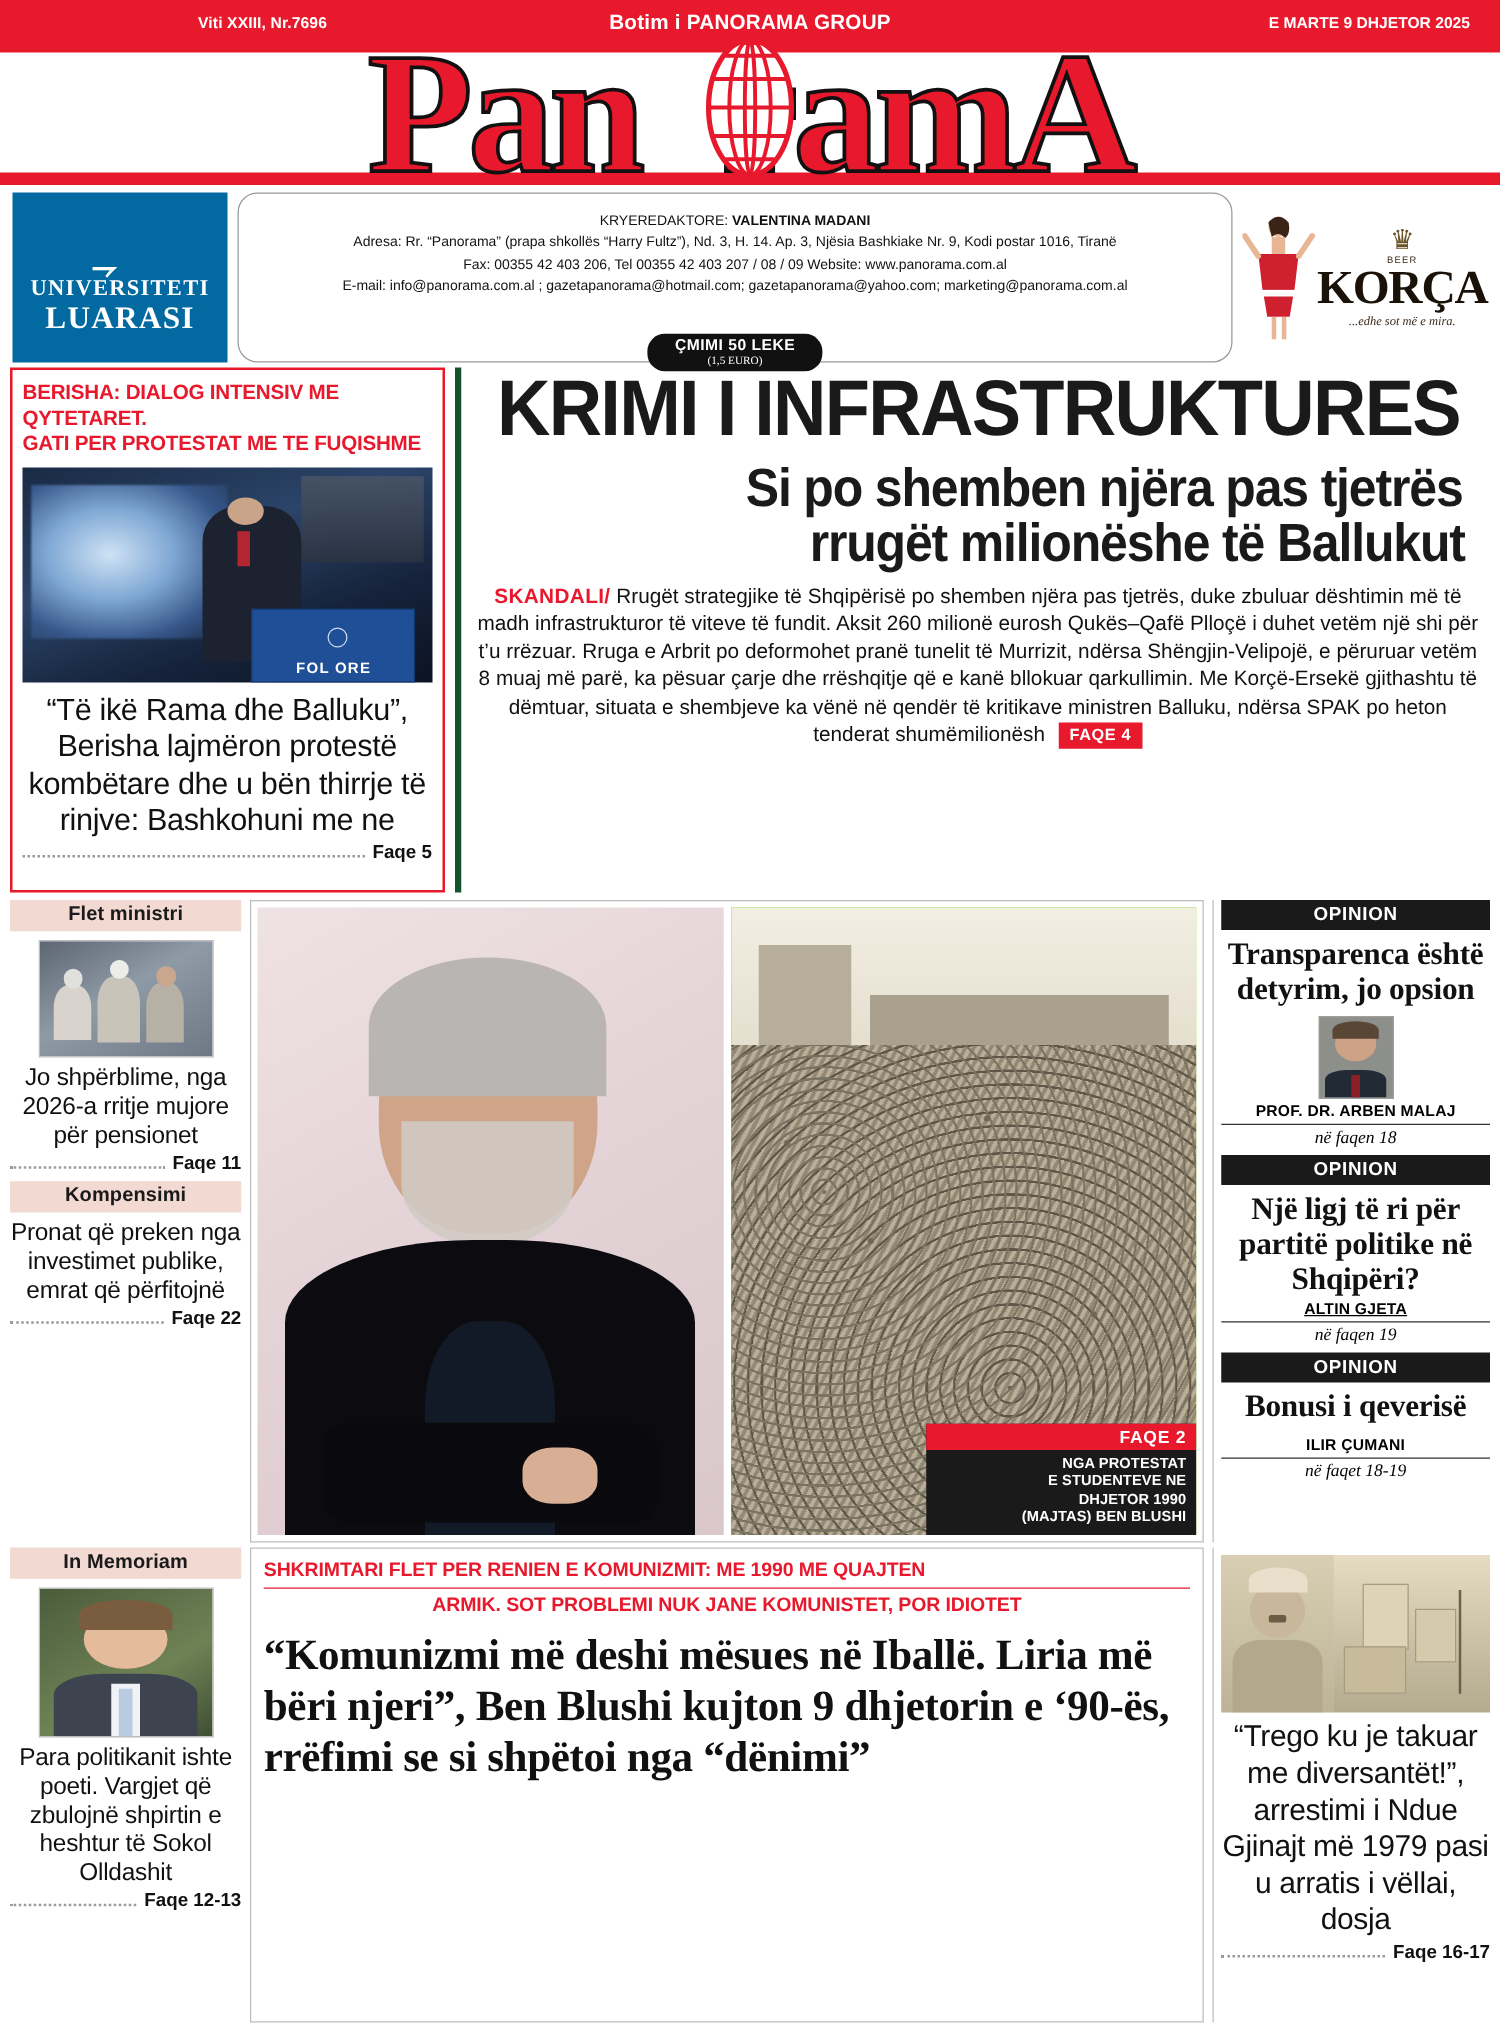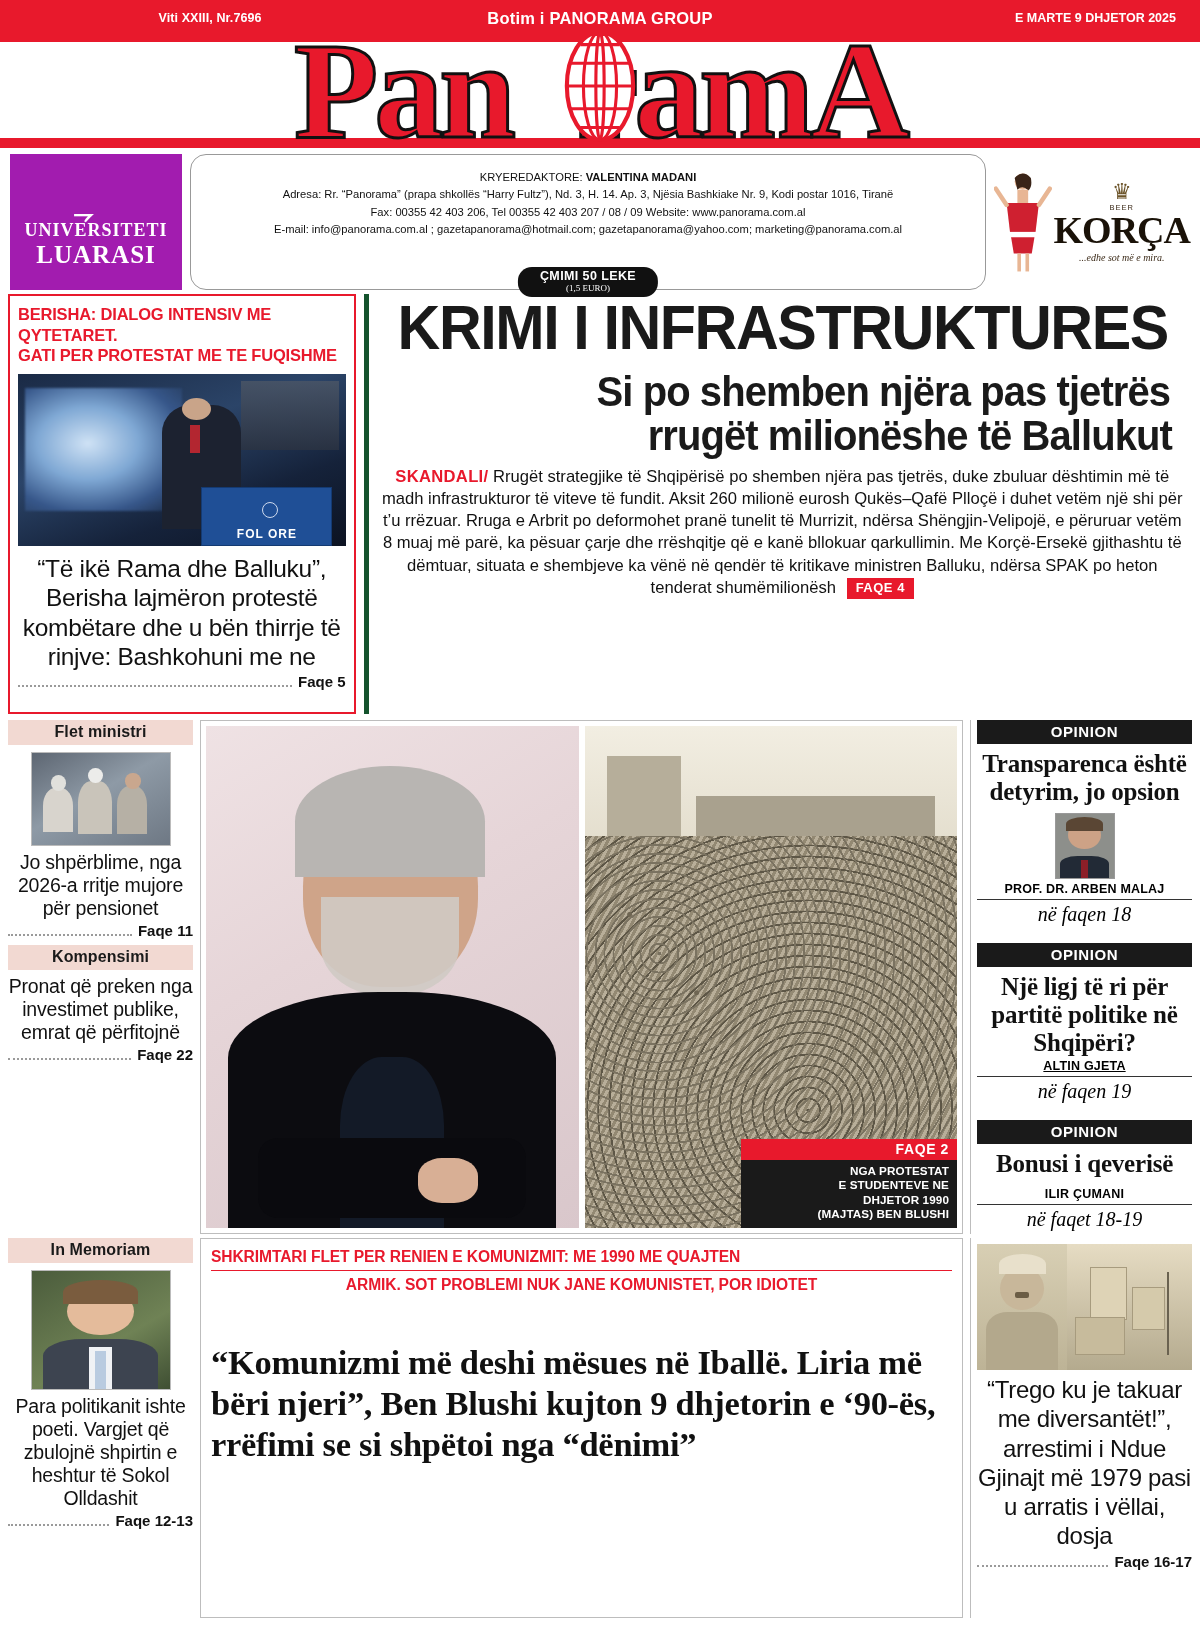--- a/index.html
+++ b/index.html
@@ -42,21 +42,21 @@
     white-space: nowrap;
   }
   .globe {
     position: absolute; left: 50%; top: 50px; transform: translate(-50%,-50%);
     width: 104px; height: 116px; z-index: 5;
   }
 
   
   .infostrip { height: 146px; display: flex; align-items: stretch; padding: 6px 10px 4px 10px; gap: 8px; }
   .luarasi {
-    width: 172px; background: #a21caf; color: #fff;
+    width: 172px; background: #0369a1; color: #fff;
     display: flex; flex-direction: column; align-items: center; justify-content: center;
     padding: 8px 4px;
   }
   .luarasi-mark { font-family: "Liberation Serif", serif; font-size: 44px; line-height: .9; margin-bottom: 6px; }
   .luarasi-t1 { font-family:"Liberation Serif",serif; font-size: 18px; letter-spacing: 1px; font-weight:bold;}
   .luarasi-t2 { font-family:"Liberation Serif",serif; font-size: 25px; letter-spacing: 1px; font-weight:bold;}
 
   .impressum {
     flex: 1; border: 1.5px solid #999; border-radius: 16px;
     position: relative; padding: 14px 22px 10px 22px; text-align: center;
@@ -214,26 +214,26 @@
     background:#1a1a1a; color:#fff; text-align:center;
     font-weight:bold; font-size:15px; letter-spacing:.6px; padding:3px 0 4px 0;
   }
   .op-title {
     font-family:"Liberation Serif", serif; font-weight:bold;
     font-size: 25px; line-height:1.13; text-align:center; color:#111;
     padding: 6px 2px 2px 2px; letter-spacing:-.2px;
   }
   .op-photo { width: 60px; height: 66px; margin: 4px auto 3px auto; border:1px solid #999; overflow:hidden; position:relative; background:#8d8f8b;}
   .op-author { text-align:center; font-weight:bold; font-size:12.5px; letter-spacing:.2px; padding-bottom:3px; border-bottom:1px solid #333; }
-  .op-page { text-align:center; font-family:"Liberation Serif",serif; font-style:italic; font-size:20px; padding: 3px 0 17px 0;}
+  .op-page { text-align:center; font-family:"Liberation Serif",serif; font-style:italic; font-size:14px; padding: 3px 0 5px 0;}
 
   
   .band3 { display:flex; padding: 4px 8px 4px 8px; gap: 7px; height: 388px; }
   .b3-left { width: 185px; display:flex; flex-direction:column; }
-  .b3-mid  { flex:1; border:1px solid #bdbdbd; padding: 8px 10px 4px 10px; display:flex; flex-direction:column;gap:38px;}
+  .b3-mid  { flex:1; border:1px solid #bdbdbd; padding: 8px 10px 4px 10px; display:flex; flex-direction:column;}
   .b3-kicker {
     color:#e8192c; font-weight:bold; font-size:15.6px; letter-spacing:-.1px; line-height:1.3;
   }
   .b3-kicker .k1 { display:block; border-bottom:1.5px solid #e8192c; padding-bottom:3px; }
   .b3-kicker .k2 { display:block; text-align:center; padding-top:4px; }
   .b3-head {
     font-family:"Liberation Serif", serif; font-weight:bold;
     font-size: 34.5px; line-height:1.2; color:#111; text-align:left;
     margin-top: 8px; letter-spacing:-.3px;
   }

